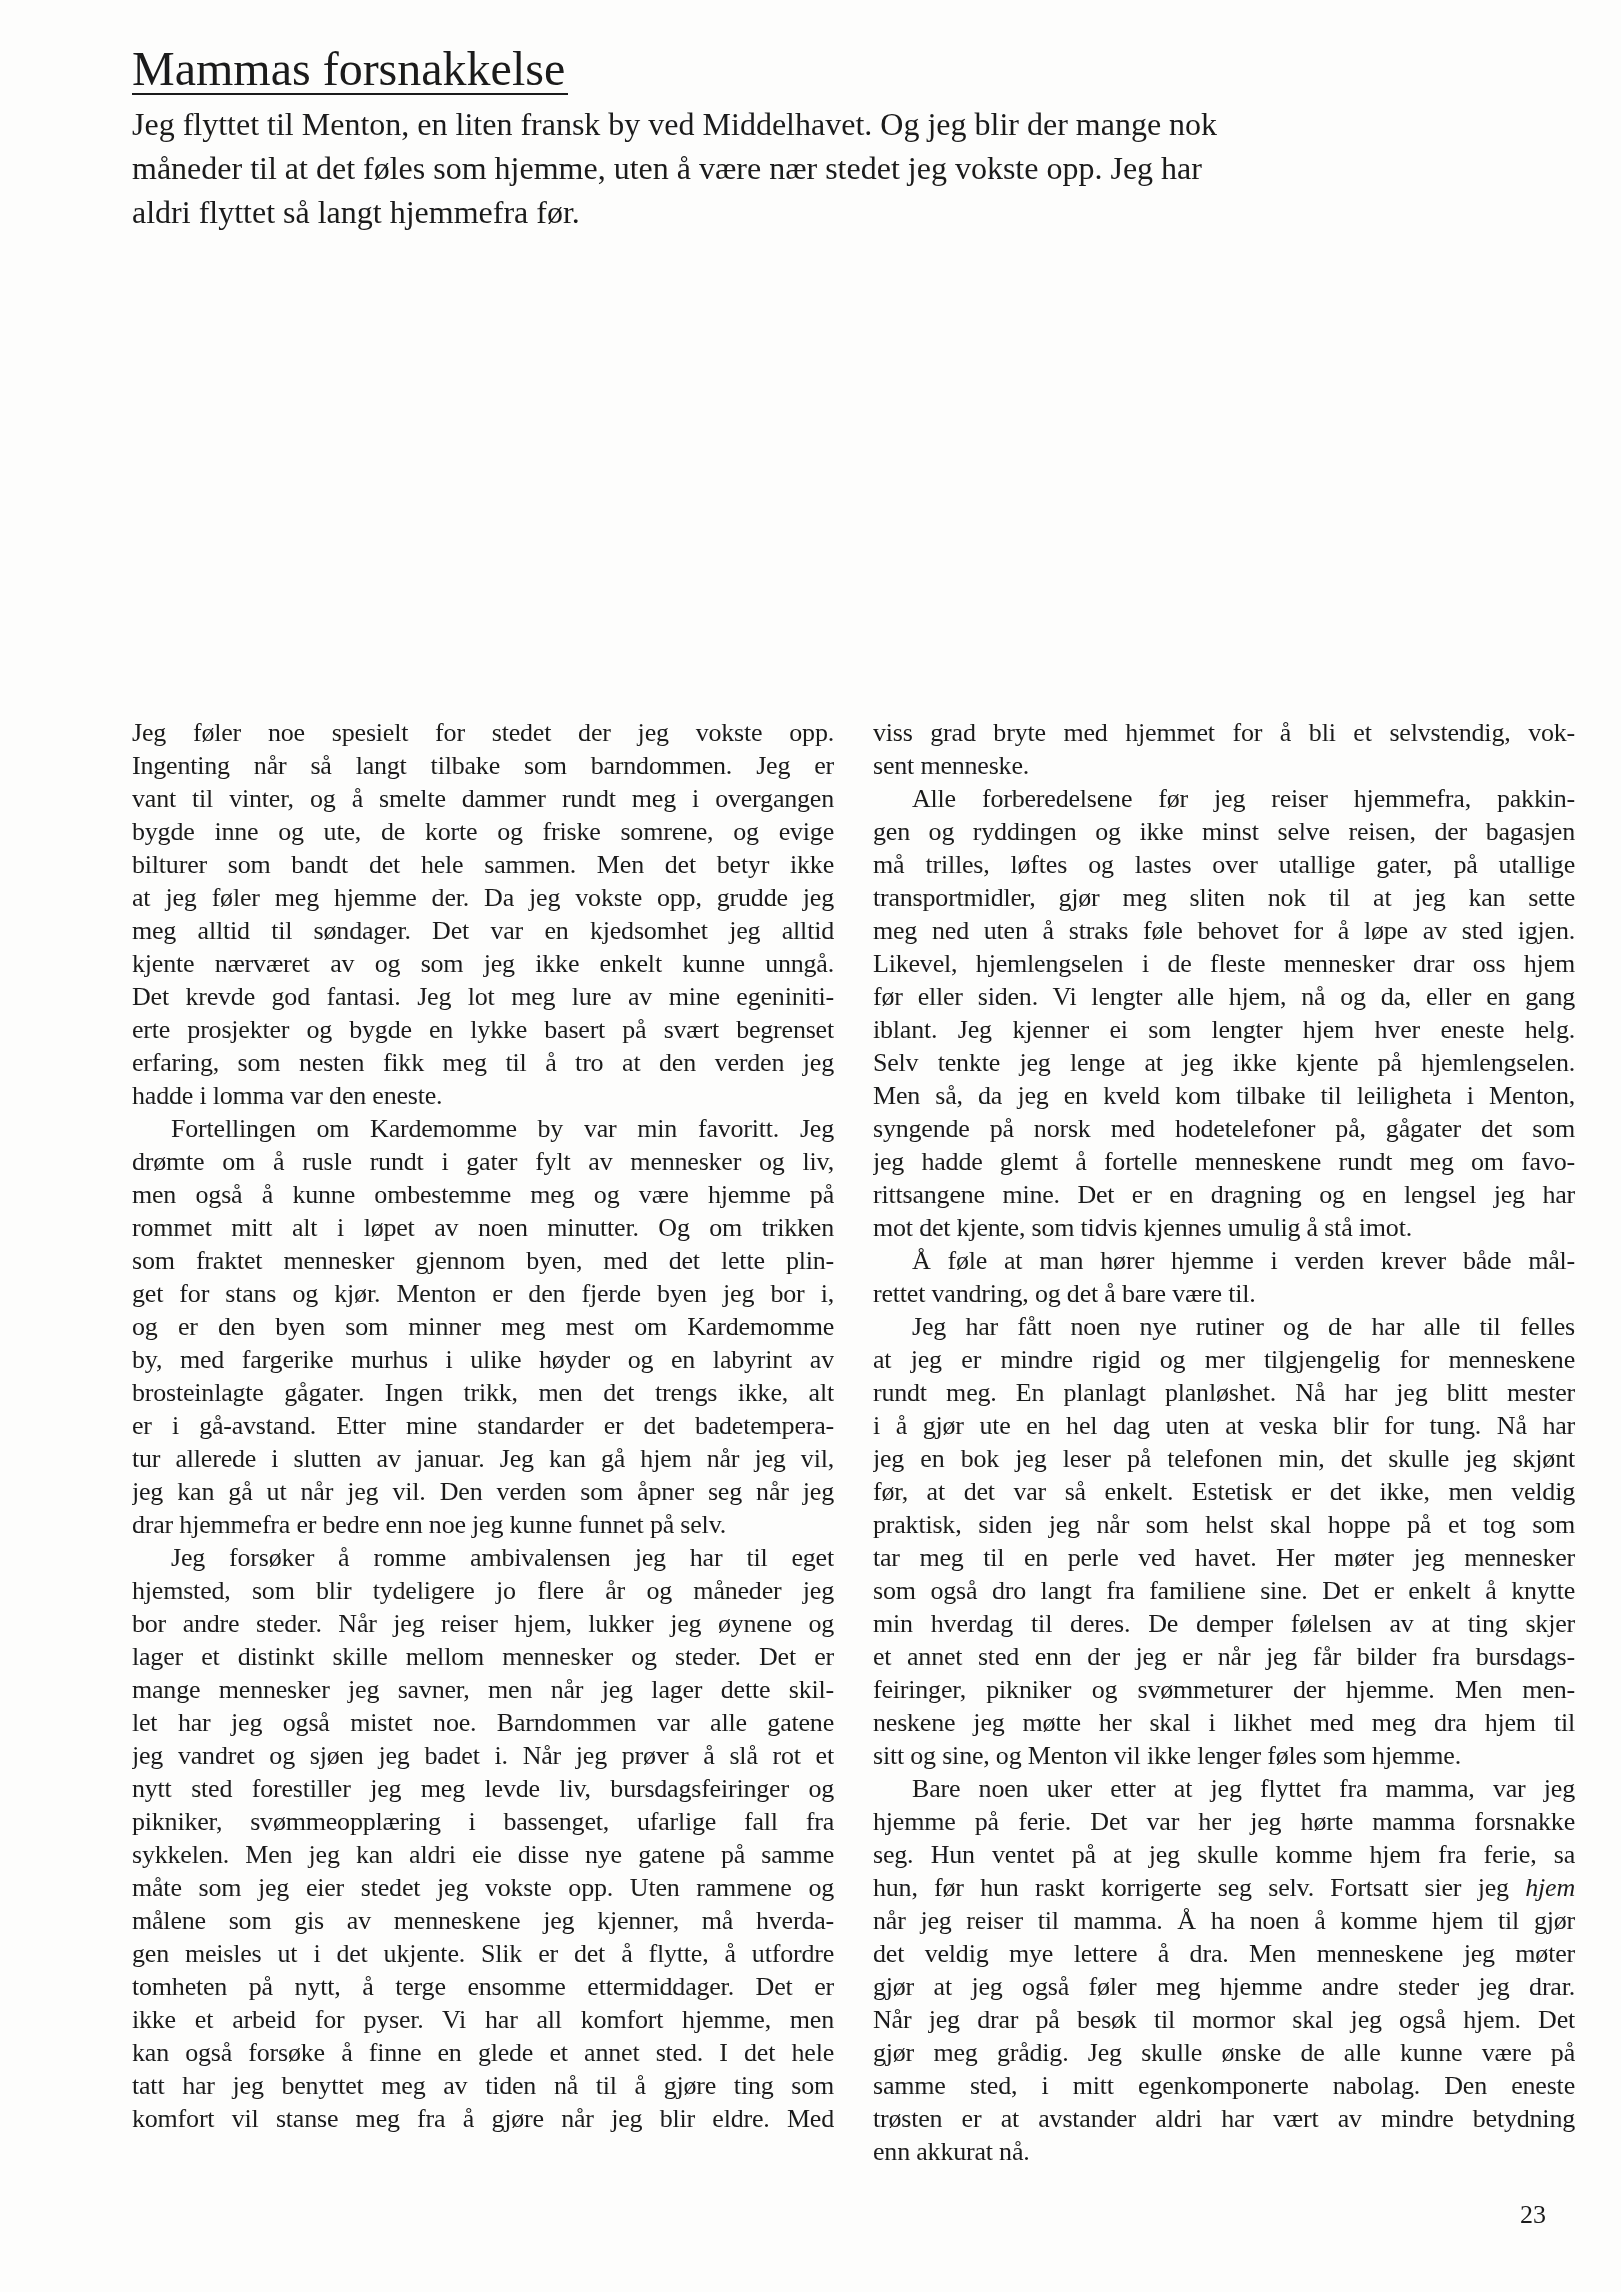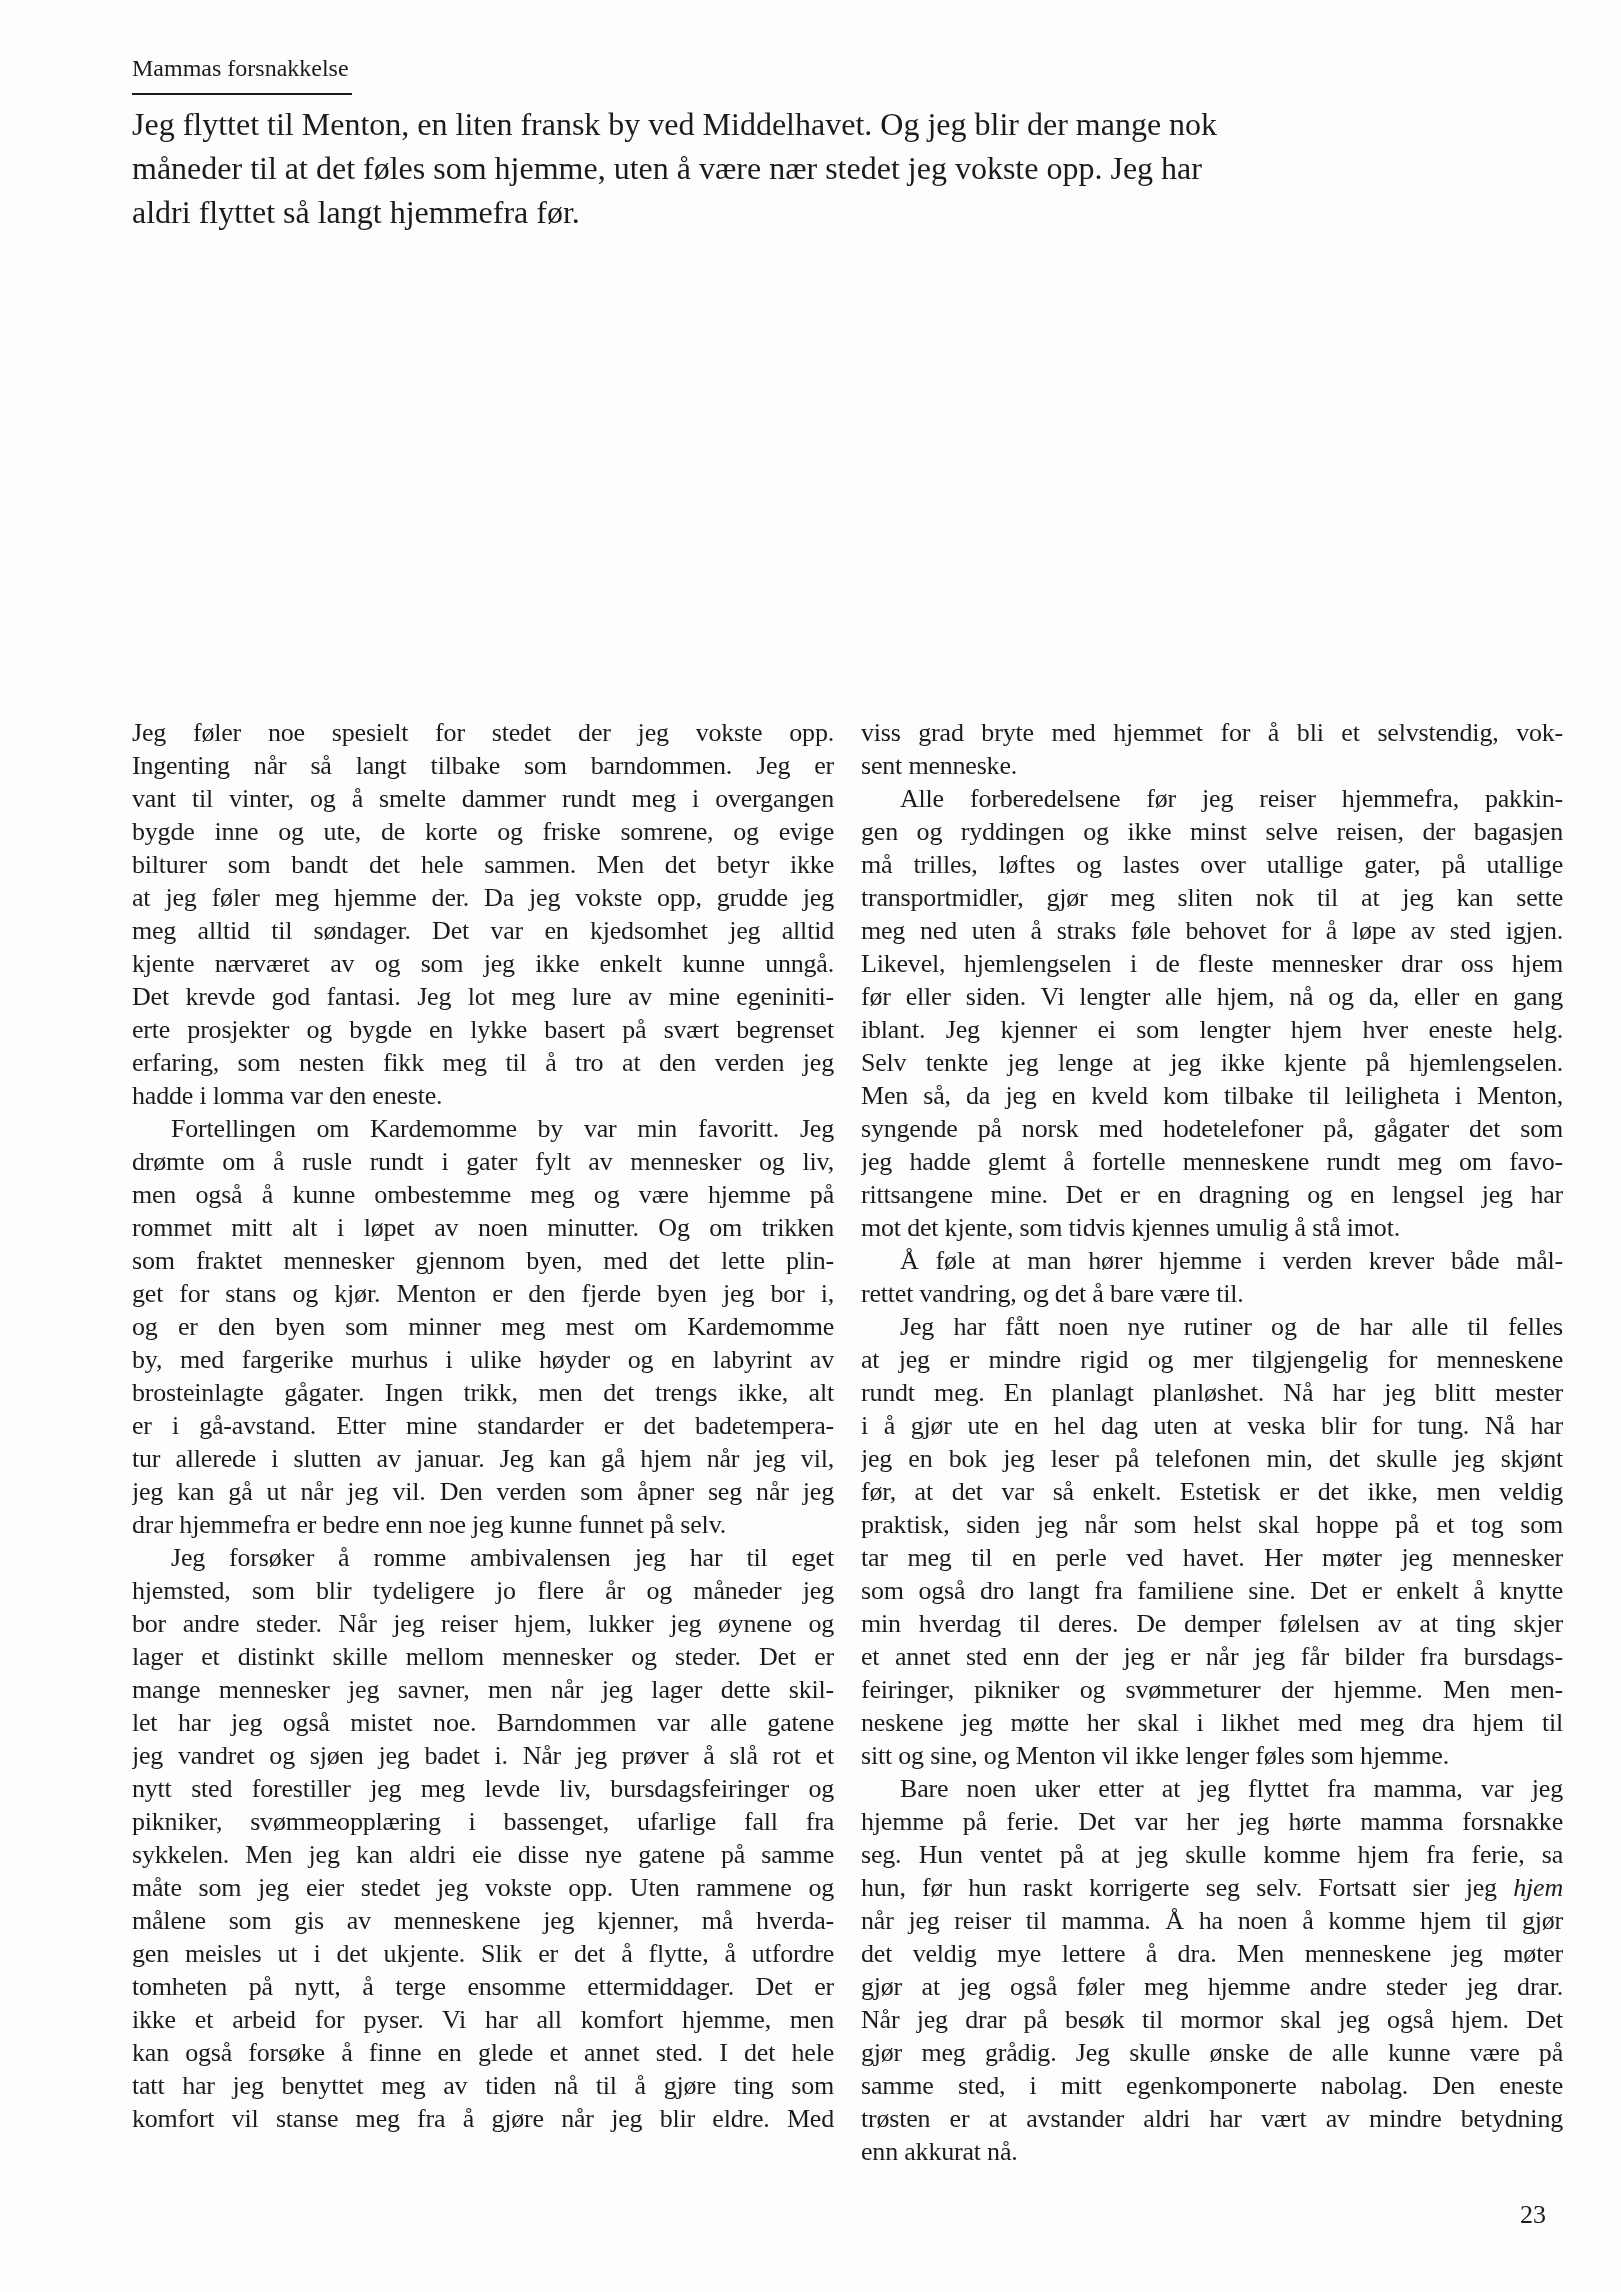--- a/index.html
+++ b/index.html
@@ -12,42 +12,42 @@
     font-family: "Liberation Serif", "DejaVu Serif", serif;
     overflow: hidden;
   }
   .title-block {
     position: absolute;
     left: 132px;
     top: 47px;
     width: 1441px;
   }
   .article-title {
-    font-size: 24px;
+    font-size: 48px;
     line-height: 43px;
     margin: 0 0 6.9px 0;
     font-weight: normal;
   }
   .article-title .underlined {
     display: inline-block;
     border-bottom: 2px solid #1b1b1b;
     padding-bottom: 2.9px;
     padding-right: 2.9px;
   }
   .intro-line {
     font-size: 32px;
     line-height: 44px;
     white-space: nowrap;
   }
   .columns {
     position: absolute;
     left: 132px;
     top: 716px;
     display: flex;
-    gap: 27px;
+    gap: 39px;
   }
   .col { width: 702px; }
   .line {
     font-size: 26px;
     line-height: 33px;
     height: 33px;
     overflow: hidden;
     letter-spacing: -0.2px;
     text-align: justify;
     text-align-last: justify;

